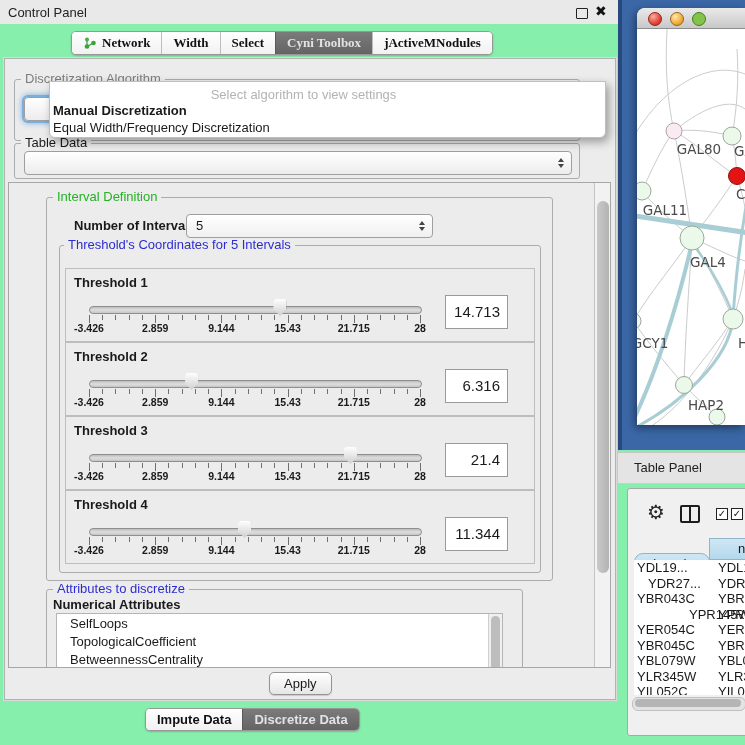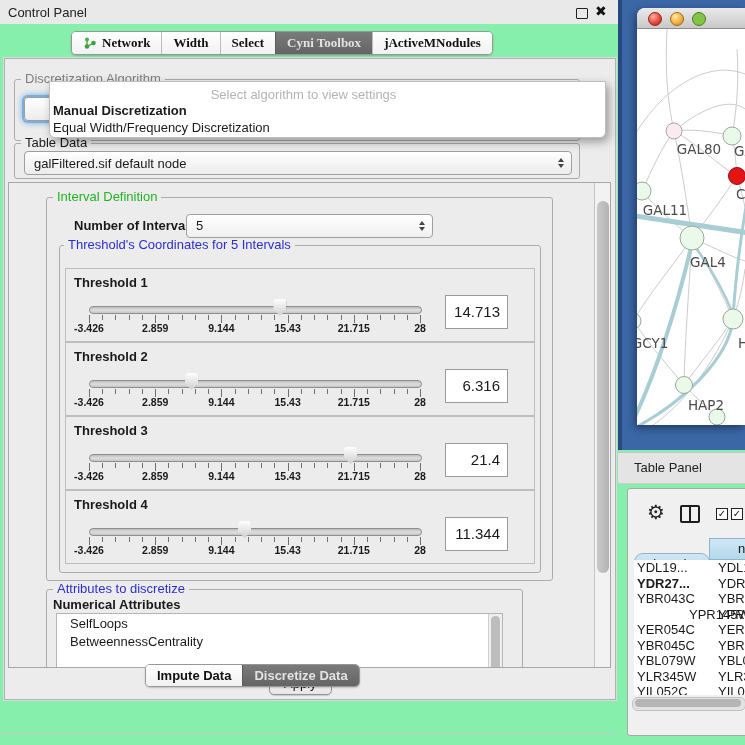--- a/index.html
+++ b/index.html
@@ -147,21 +147,20 @@
       <span class="arrows">
           <span class="arrow-up"></span>
           <span class="arrow-dn"></span>
         </span>
     </div>
 
     <div class="group" style="left:9px;top:84px;width:564px;height:34px;">
       <span class="group-title">Table Data</span>
     </div>
     <div class="combo" style="left:19px;top:92px;width:546px;">
-      <span class="txt">galFiltered.sif default node</span>
       <span class="arrows">
           <span class="arrow-up"></span>
           <span class="arrow-dn"></span>
         </span>
     </div>
 
     <div class="popup" style="left:8px;top:22px;margin-left:36px;">
       <div class="hint">Select algorithm to view settings</div>
       <div class="opt b" style="top:21px;">Manual Discretization</div>
       <div class="opt" style="top:38px;">Equal Width/Frequency Discretization</div>
@@ -354,35 +353,36 @@
           <div class="val-box">11.344</div>
         </div>
       </div>
 
       <div class="group" style="left:37px;top:406px;width:475px;height:150px;">
         <span class="group-title" style="color:#2d2dcf;">Attributes to discretize</span>
       </div>
       <span class="abs" style="left:44px;top:414px;font-weight:bold;">Numerical Attributes</span>
       <div class="list-box" style="left:47px;top:430px;width:445px;height:80px;">
         <div class="row">SelfLoops</div>
+        <div class="row">TopologicalCoefficient</div>
         <div class="row">BetweennessCentrality</div>
         <div class="list-vsb" style="right:0;">
             <div class="thumb-v"></div>
           </div>
       </div>
 
       <div class="vsb" style="left:585px;top:0;width:16px;height:484px;">
         <div class="thumb-v" style="top:18px;height:372px;"></div>
       </div>
     </div>
 
     <div class="btn" style="left:264px;top:613px;">Apply</div>
   </div>
 
-  <div class="abs" style="left:145px;top:664px;">
+  <div class="abs" style="left:145px;top:708px;">
     <div class="seg" style="height:21px;">
       <div class="seg-item">
           <span>Impute Data</span>
         </div>
       <div class="seg-item sel">
           <span>Discretize Data</span>
         </div>
     </div>
   </div>
   <div class="abs" style="left:0;top:733px;width:618px;height:1px;background:#c8c8c8;"></div>
@@ -460,21 +460,21 @@
     <span class="cols-icon" style="left:52px;top:16px;"></span>
     <span class="chk" style="left:88px;top:19px;">✓</span>
     <span class="chk" style="left:103px;top:19px;">✓</span>
 
     <div class="thead-cell" style="left:6px;top:64px;width:74px;border-radius:9px;">shared...</div>
     <div class="thead-cell" style="left:81px;top:49px;width:60px;text-align:left;padding-left:28px;">na</div>
 
     <div class="abs" style="left:6px;top:71px;width:124px;height:135px;background:#fff;overflow:hidden;">
       <div class="trow-cell" style="left:3px;top:0;width:74px;">YDL19...</div>
       <div class="trow-cell" style="left:84px;top:0;width:40px;">YDL1</div>
-      <div class="trow-cell" style="left:3px;top:15.5px;width:74px;font-weight:bold;">YDR27...</div>
+      <div class="trow-cell" style="left:14px;top:15.5px;width:74px;">YDR27...</div>
       <div class="trow-cell" style="left:84px;top:15.5px;width:40px;">YDR2</div>
       <div class="trow-cell" style="left:3px;top:31px;width:74px;">YBR043C</div>
       <div class="trow-cell" style="left:84px;top:31px;width:40px;">YBR0</div>
       <div class="trow-cell" style="left:19px;top:46.5px;width:74px;margin-left:36px;">YPR145W</div>
       <div class="trow-cell" style="left:84px;top:46.5px;width:40px;">YPR1</div>
       <div class="trow-cell" style="left:3px;top:62px;width:74px;">YER054C</div>
       <div class="trow-cell" style="left:84px;top:62px;width:40px;">YER0</div>
       <div class="trow-cell" style="left:3px;top:77.5px;width:74px;">YBR045C</div>
       <div class="trow-cell" style="left:84px;top:77.5px;width:40px;">YBR0</div>
       <div class="trow-cell" style="left:3px;top:93px;width:74px;">YBL079W</div>

